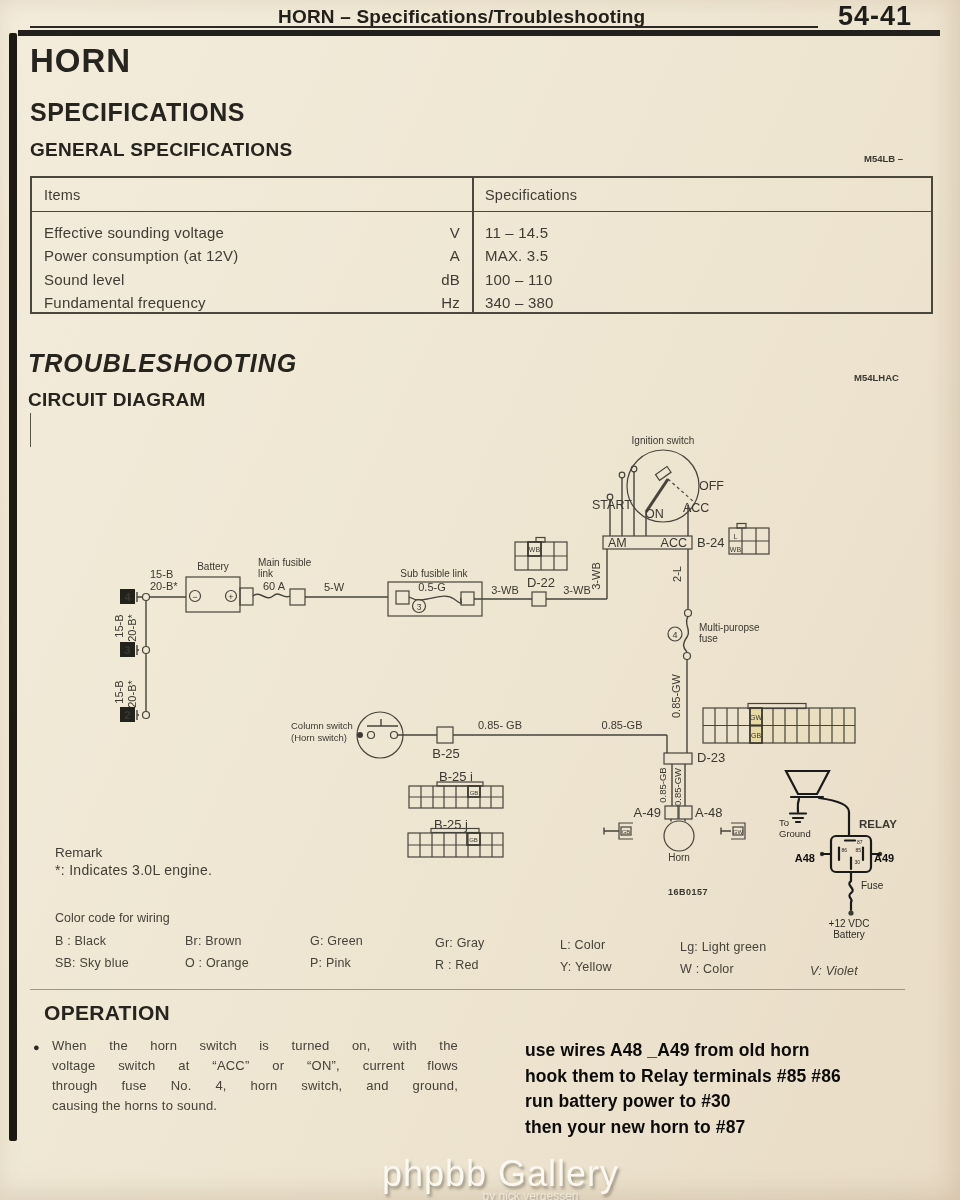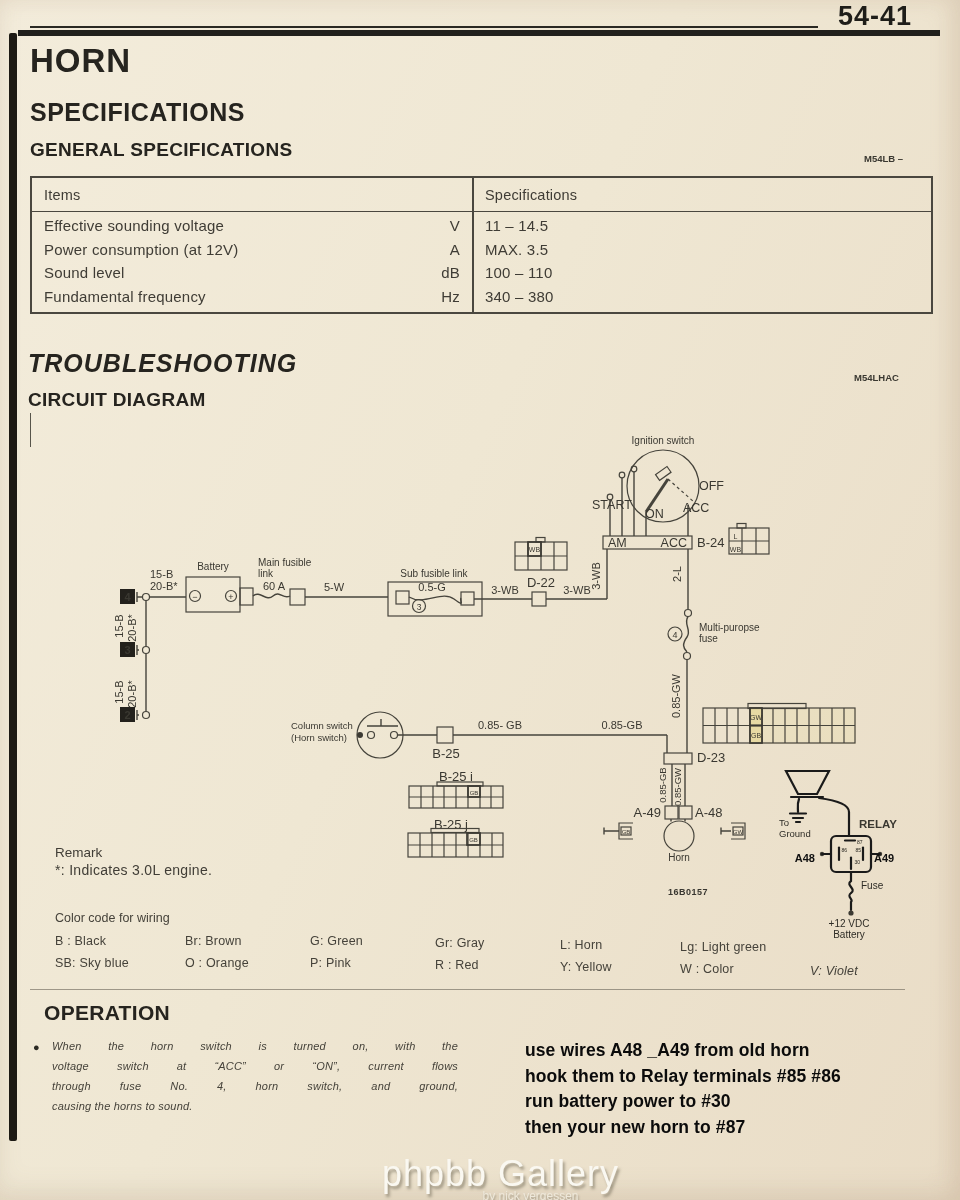--- a/index.html
+++ b/index.html
@@ -22,36 +22,36 @@
   .h-trb{left:28px;top:349px;font-size:25px;font-weight:bold;letter-spacing:1px;font-style:italic;}
   .h-cir{left:28px;top:389px;font-size:19px;font-weight:bold;letter-spacing:.3px;}
   .h-opr{left:44px;top:1001px;font-size:21px;font-weight:bold;letter-spacing:.3px;}
   .refcode{font-size:9.5px;font-weight:bold;color:#3a3831;}
   .rc1{left:864px;top:153px;} .rc2{left:854px;top:372px;}
   
   .spec-table{left:30px;top:176px;width:899px;height:134px;border:2px solid #4a473f;}
   .t-divider{position:absolute;left:440px;top:0;bottom:0;width:1.5px;background:#4a473f;}
   .t-head{display:flex;height:33px;border-bottom:1.8px solid #4a473f;align-items:center;}
   .t-body{padding:5px 0 0 0;}
-  .t-row{display:flex;height:23.5px;align-items:flex-start;}
+  .t-row{display:flex;height:23.5px;align-items:flex-end;}
   .tc1{width:440px;display:flex;justify-content:space-between;padding:0 12px 0 12px;box-sizing:border-box;}
   .tc2{flex:1;padding-left:13px;}
   .spec-table,.t-head,.t-row{font-size:15px;color:#3f3c35;letter-spacing:.2px;}
   .t-head .tc1,.t-head .tc2{font-size:14.5px;}
   
   .diag-lline{left:30px;top:413px;width:1px;height:34px;background:#57544a;}
   .diag-bline{left:30px;top:989px;width:875px;height:1px;background:#716c5f;opacity:.65;}
   
   .remark-t{left:55px;top:845px;font-size:13.5px;color:#403d36;}
   .remark-x{left:55px;top:862px;font-size:14px;color:#403d36;letter-spacing:.3px;}
   .cc-title{left:55px;top:911px;font-size:12.5px;color:#45423a;}
   .cc{font-size:12.5px;color:#45423a;letter-spacing:.2px;}
   
   .op-bullet{left:33px;top:1041px;font-size:11px;color:#2c2a24;}
-  .op-text{left:52px;top:1036px;width:406px;font-size:11px;line-height:20px;color:#45423a;letter-spacing:.2px;font-style:italic;}
+  .op-text{left:52px;top:1036px;width:406px;font-size:13px;line-height:20px;color:#45423a;letter-spacing:.2px;}
   .op-text .jline{text-align:justify;text-align-last:justify;}
   
   .hw-note{left:525px;top:1038px;width:370px;font-family:Liberation Sans, sans-serif;
     font-weight:bold;font-size:17.5px;line-height:25.5px;color:#0b0b0b;letter-spacing:.1px;}
   
   .wm{left:358px;top:1153px;width:285px;text-align:center;}
   .wm-t{font-size:36px;font-weight:normal;letter-spacing:1px;color:#faf8f1;
     text-shadow:2px 3px 3px rgba(120,112,94,.65);}
   .wm-s{margin-top:-6px;padding-left:60px;font-size:12px;color:#eee8da;
     text-shadow:1px 2px 2px rgba(120,112,94,.6);text-align:center;}
@@ -73,20 +73,21 @@
   .typd{fill:#2e2c26;}
   .figc{font-size:9px;font-weight:bold;letter-spacing:.5px;fill:#383630;}
   .wcell{fill:#e4d385;opacity:.5;stroke:none;}
 </style>
 </head>
 <body>
 
 <div class="page">
   <div class="abs scan-edge"></div>
 
+  <div class="abs hdr-title">HORN – Specifications/Troubleshooting</div>
   <div class="abs hdr-page">54-41</div>
   <div class="abs hdr-thin"></div>
   <div class="abs hdr-thick"></div>
 
   <div class="abs h-horn">HORN</div>
   <div class="abs h-spec">SPECIFICATIONS</div>
   <div class="abs h-gen">GENERAL SPECIFICATIONS</div>
   <div class="abs refcode rc1">M54LB –</div>
   <div class="abs h-trb">TROUBLESHOOTING</div>
   <div class="abs refcode rc2">M54LHAC</div>
@@ -345,21 +346,21 @@
     </g>
   </svg>
 
   <div class="abs remark-t">Remark</div>
   <div class="abs remark-x">*: Indicates 3.0L engine.</div>
   <div class="abs cc-title">Color code for wiring</div>
   <div class="abs cc" style="left:55px;top:934px;">B : Black</div>
   <div class="abs cc" style="left:185px;top:934px;">Br: Brown</div>
   <div class="abs cc" style="left:310px;top:934px;">G: Green</div>
   <div class="abs cc" style="left:435px;top:936px;text-align:right;">Gr: Gray</div>
-  <div class="abs cc" style="left:560px;top:938px;">L: Horn</div>
+  <div class="abs cc" style="left:560px;top:938px;">L: Color</div>
   <div class="abs cc" style="left:680px;top:940px;">Lg: Light green</div>
   <div class="abs cc" style="left:55px;top:956px;">SB: Sky blue</div>
   <div class="abs cc" style="left:185px;top:956px;">O : Orange</div>
   <div class="abs cc" style="left:310px;top:956px;">P: Pink</div>
   <div class="abs cc" style="left:435px;top:958px;">R : Red</div>
   <div class="abs cc" style="left:560px;top:960px;">Y: Yellow</div>
   <div class="abs cc" style="left:680px;top:962px;">W : Color</div>
   <div class="abs cc" style="left:810px;top:964px;font-style:italic;">V: Violet</div>
 
   <div class="abs h-opr">OPERATION</div>

